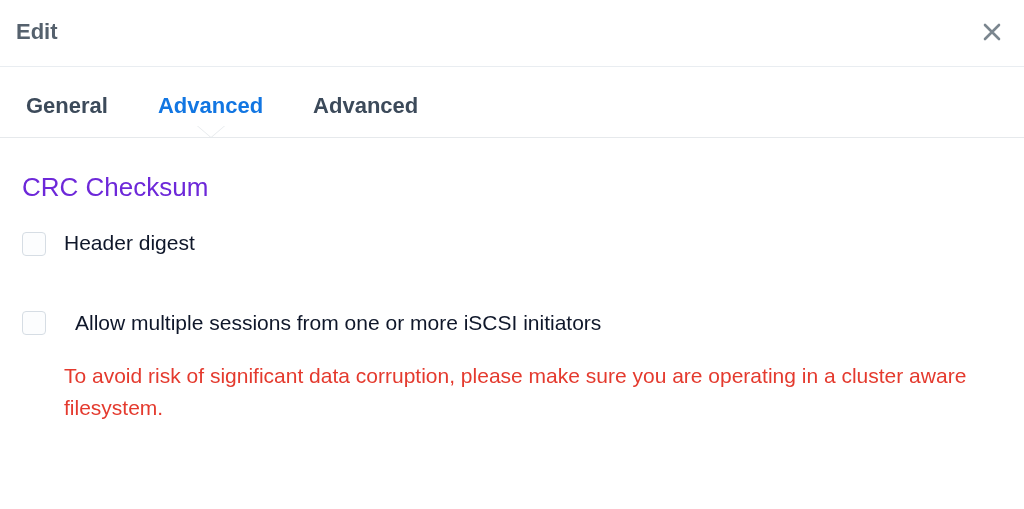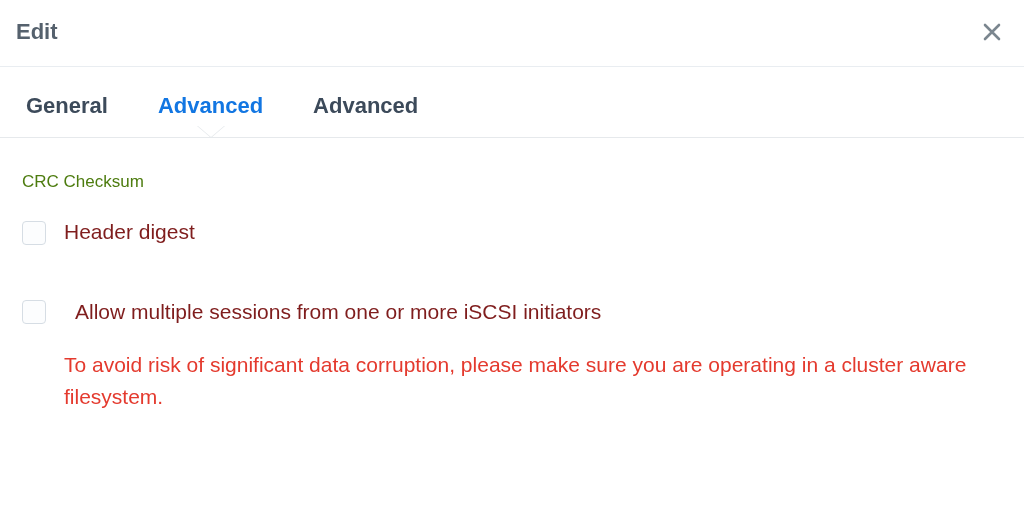--- a/index.html
+++ b/index.html
@@ -85,22 +85,22 @@
     bottom: 0px;
     border-width: 11px 13px 0 13px;
     border-color: #ffffff transparent transparent transparent;
   }
 
   
   .body {
     padding: 34px 22px 0 22px;
   }
   .section-label {
-    font-size: 17px;
-    color: #4d7c0f;
+    font-size: 26px;
+    color: #6d28d9;
     margin-bottom: 26px;
   }
   .check-row {
     display: flex;
     align-items: center;
     gap: 18px;
     margin-bottom: 22px;
   }
   .check-row.extra-top {
     margin-top: 52px;
@@ -113,21 +113,21 @@
     border: 1px solid #d6dde4;
     border-radius: 4px;
     background: #fcfdfe;
     flex: 0 0 auto;
     cursor: pointer;
     box-sizing: border-box;
     margin-top: 2px;
   }
   .check-label {
     font-size: 21px;
-    color: #7f1d1d;
+    color: #0f172a;
     line-height: 1.35;
     cursor: pointer;
   }
   .warning {
     margin-left: 42px;
     font-size: 21px;
     line-height: 1.55;
     color: #e43a2e;
     max-width: 920px;
   }

